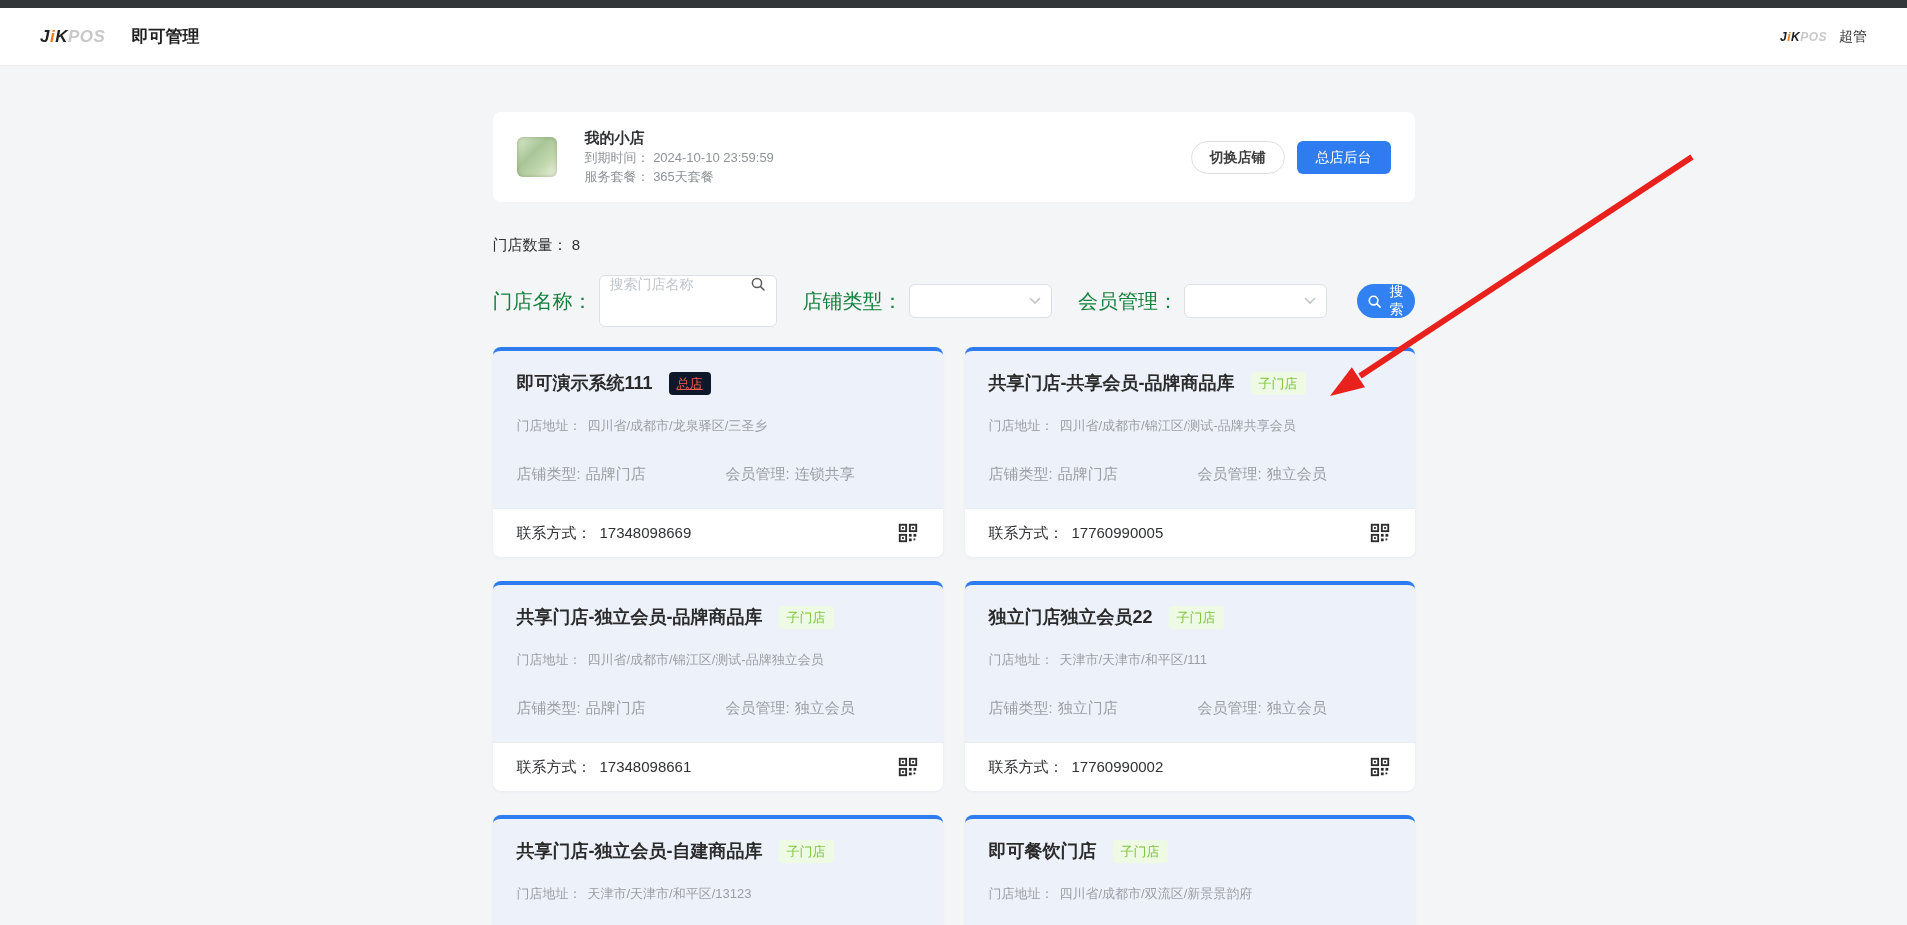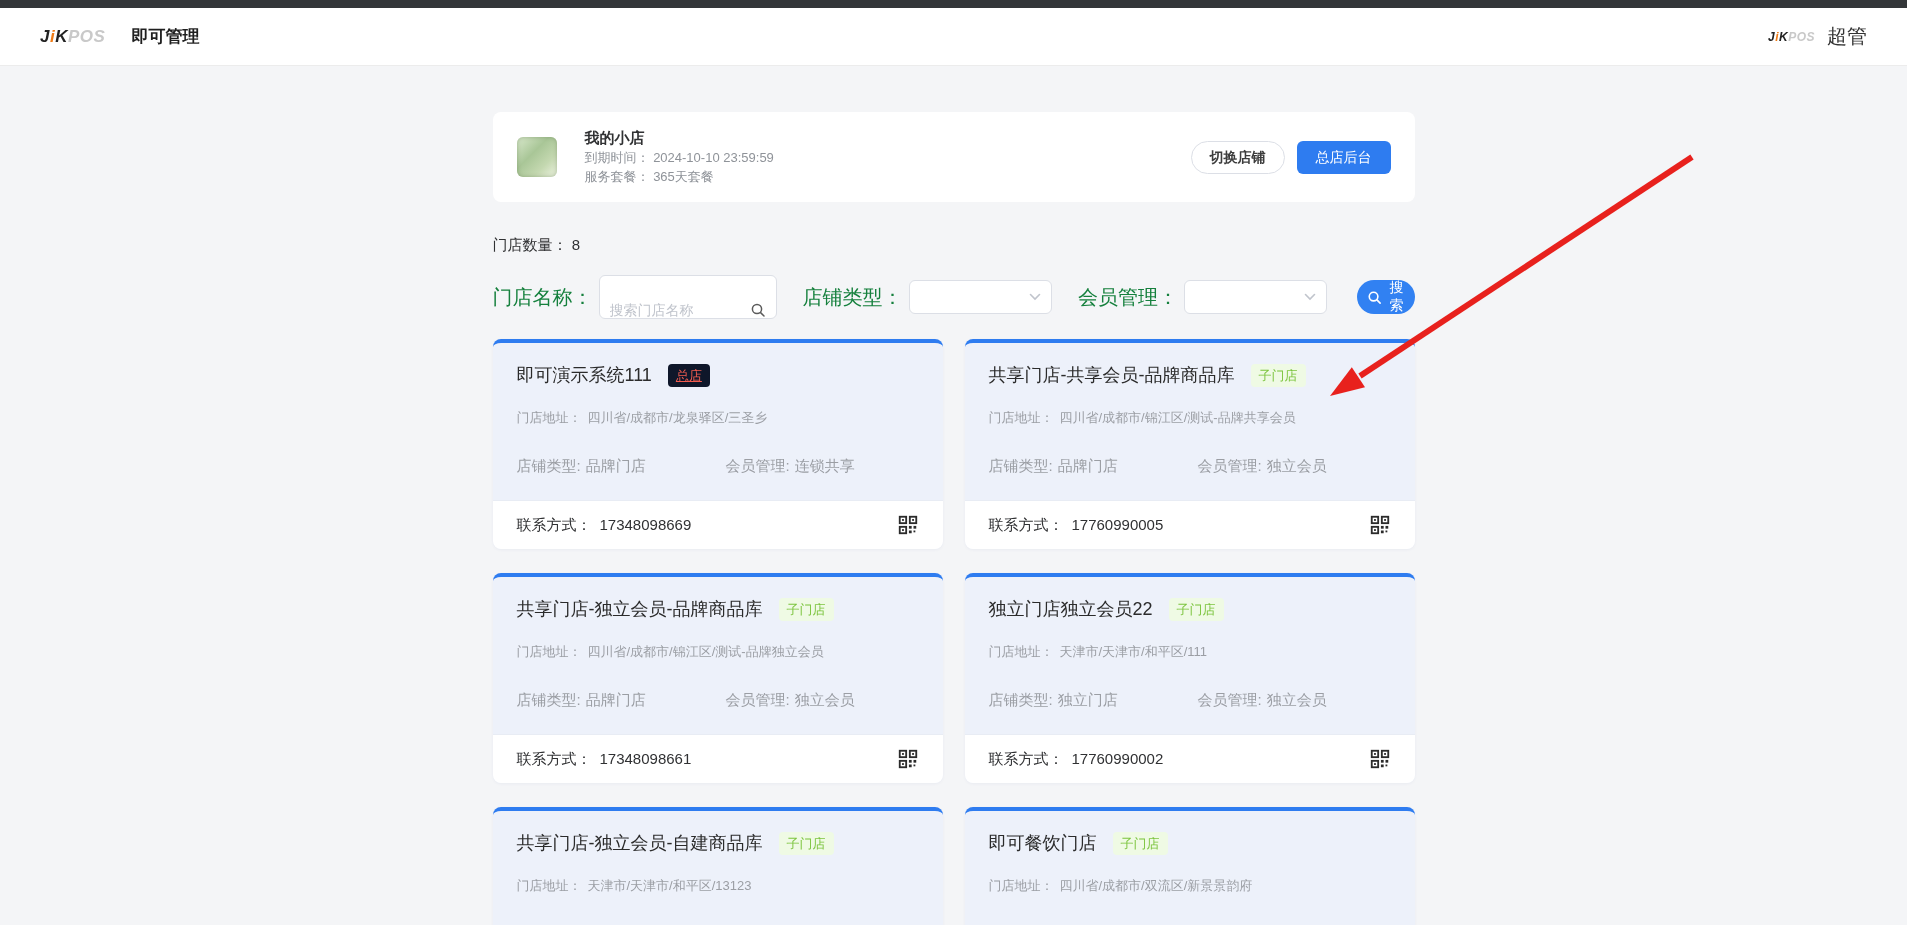--- a/index.html
+++ b/index.html
@@ -14,21 +14,21 @@
     display:flex; align-items:center; justify-content:space-between; padding:0 40px;
   }
   .nav-left { display:flex; align-items:center; gap:26px; }
   .logo { font-style:italic; font-weight:bold; font-size:17px; letter-spacing:0.5px; user-select:none; }
   .logo .lg-dark { color:#222; }
   .logo .lg-orange { color:#f07b16; }
   .logo .lg-gray { color:#c9c9c9; font-weight:bold; }
   .app-title { font-size:17px; font-weight:bold; color:#1f1f1f; }
   .nav-right { display:flex; align-items:center; gap:12px; }
   .logo.small { font-size:12px; }
-  .user-name { font-size:20px; color:#333; }
+  .user-name { font-size:14px; color:#333; }
 
   .content { width:922px; margin:0 auto; }
 
   .store-panel {
     margin-top:46px; background:#fff; border-radius:8px;
     padding:16px 24px; display:flex; align-items:center;gap:12px;
   }
   .store-avatar {
     width:40px; height:40px; border-radius:6px; flex:0 0 auto;
     background:linear-gradient(135deg,#d9e8cc 0%,#a9c697 40%,#c4d8b0 70%,#eef3e2 100%);
@@ -44,22 +44,22 @@
     border:1px solid transparent; line-height:1;
   }
   .btn-plain { background:#fff; border-color:#dcdfe6; color:#3d3d3d; border-radius:17px;font-weight:bold; }
   .btn-primary { background:#2e7cf0; color:#ffffff; border-radius:6px; }
 
   .store-count { margin-top:34px; font-size:15px; color:#303133; }
 
   .filter-row { margin-top:20px; display:flex; align-items:center; }
   .filter-label { font-size:20px; color:#15803d; margin-right:6px; white-space:nowrap; }
   .text-input {
-    width:178px; height:44px; border:1px solid #dcdfe6; border-radius:6px;
-    background:#fff; display:flex; align-items:flex-end; padding:0 10px;
+    width:178px; height:52px; border:1px solid #dcdfe6; border-radius:6px;
+    background:#fff; display:flex; align-items:flex-start; padding:0 10px;
   }
   .text-input input {
     border:none; outline:none; flex:1; font-size:14px; color:#333; min-width:0;
     font-family:inherit; background:transparent;
   }
   .text-input input::placeholder { color:#c0c4cc; }
   .sel {
     width:182px; height:34px; border:1px solid #dcdfe6; border-radius:6px;
     background:#fff; display:flex; align-items:center; justify-content:flex-end;
     padding:0 10px; cursor:pointer;
@@ -74,21 +74,21 @@
   .card-grid {
     margin-top:20px; display:grid; grid-template-columns:450px 450px;
     column-gap:22px; row-gap:24px;
   }
   .store-card {
     border-top:4px solid #2e7cf0; border-radius:8px; overflow:hidden;
     background:#edf1fa; cursor:pointer; box-shadow:0 1px 3px rgba(60,90,160,.06);
   }
   .card-body { padding:20px 24px 14px 24px; }
   .card-title-row { display:flex; align-items:center; margin-bottom:22px; }
-  .card-title { font-size:18px; font-weight:normal; color:#2b2b2b; line-height:24px; }
+  .card-title { font-size:18px; font-weight:bold; color:#2b2b2b; line-height:24px; }
   .badge {
     margin-left:16px; font-size:13px; line-height:1; padding:5px 8px; border-radius:4px;
     white-space:nowrap;
   }
   .badge[data-kind="main"] { background:#0f172a; color:#f25c4f;text-decoration:underline; }
   .badge[data-kind="sub"]  { background:#effae4; color:#7dc540; }
   .card-addr { font-size:13px; color:#9b9ea4; margin-bottom:30px; }
   .card-addr .lbl { margin-right:6px; }
   .card-meta { display:flex; font-size:15px; color:#9b9ea4; padding-bottom:10px; }
   .card-meta .meta-item { flex:0 0 52%; }

